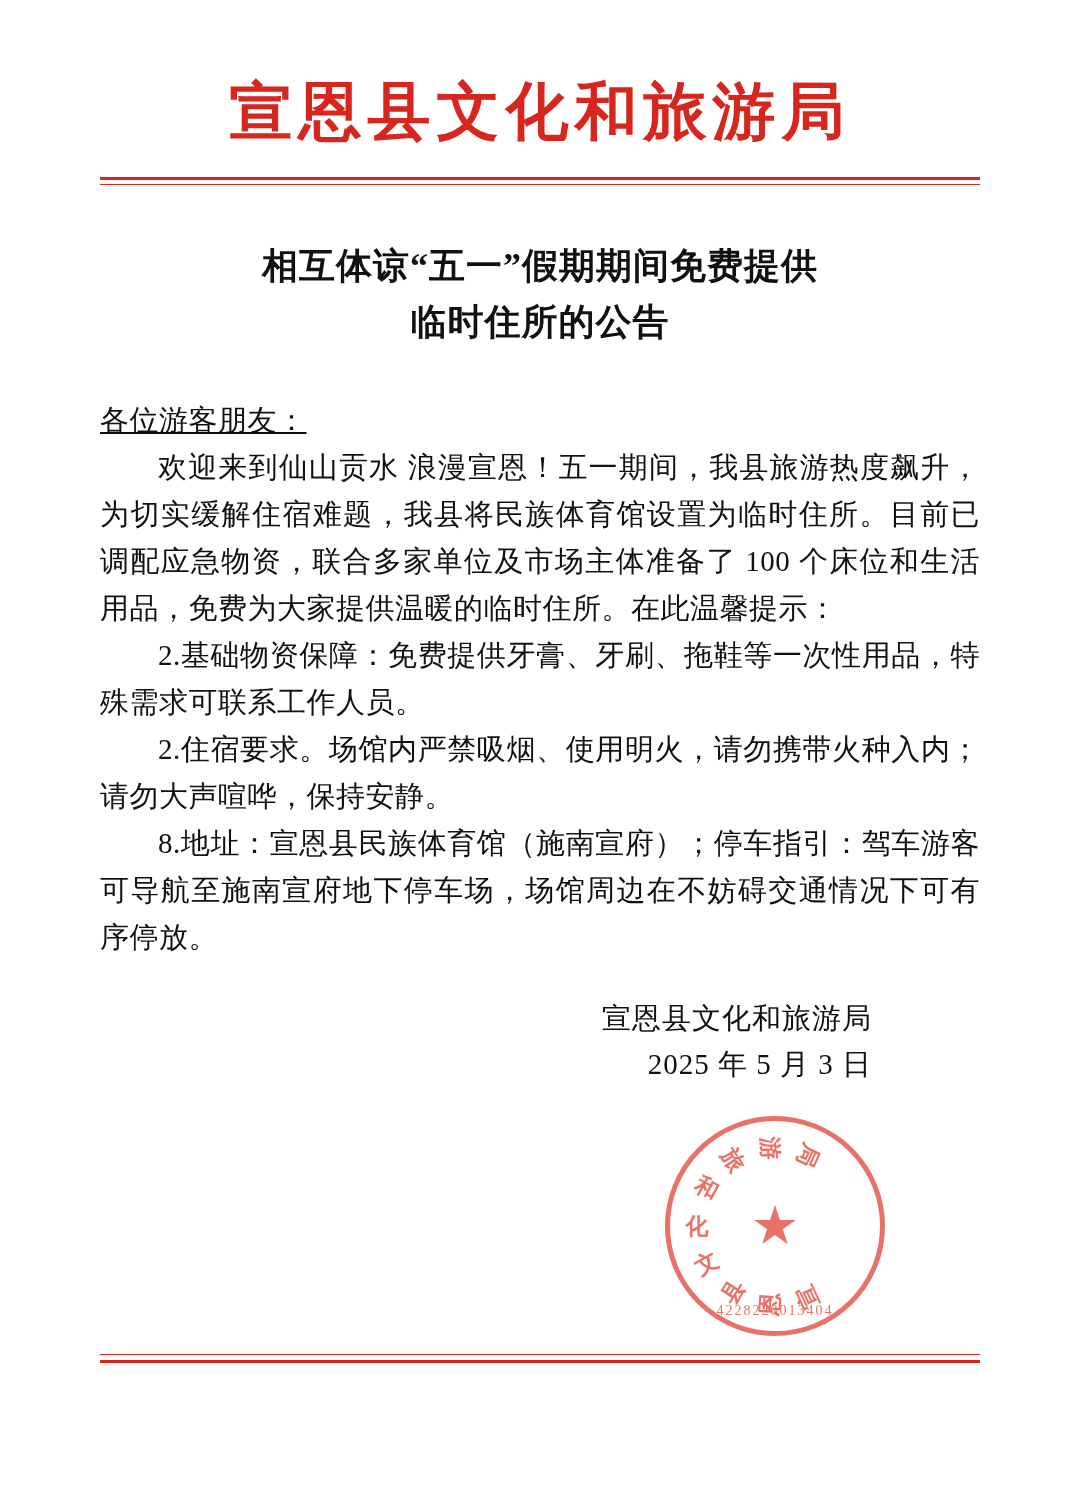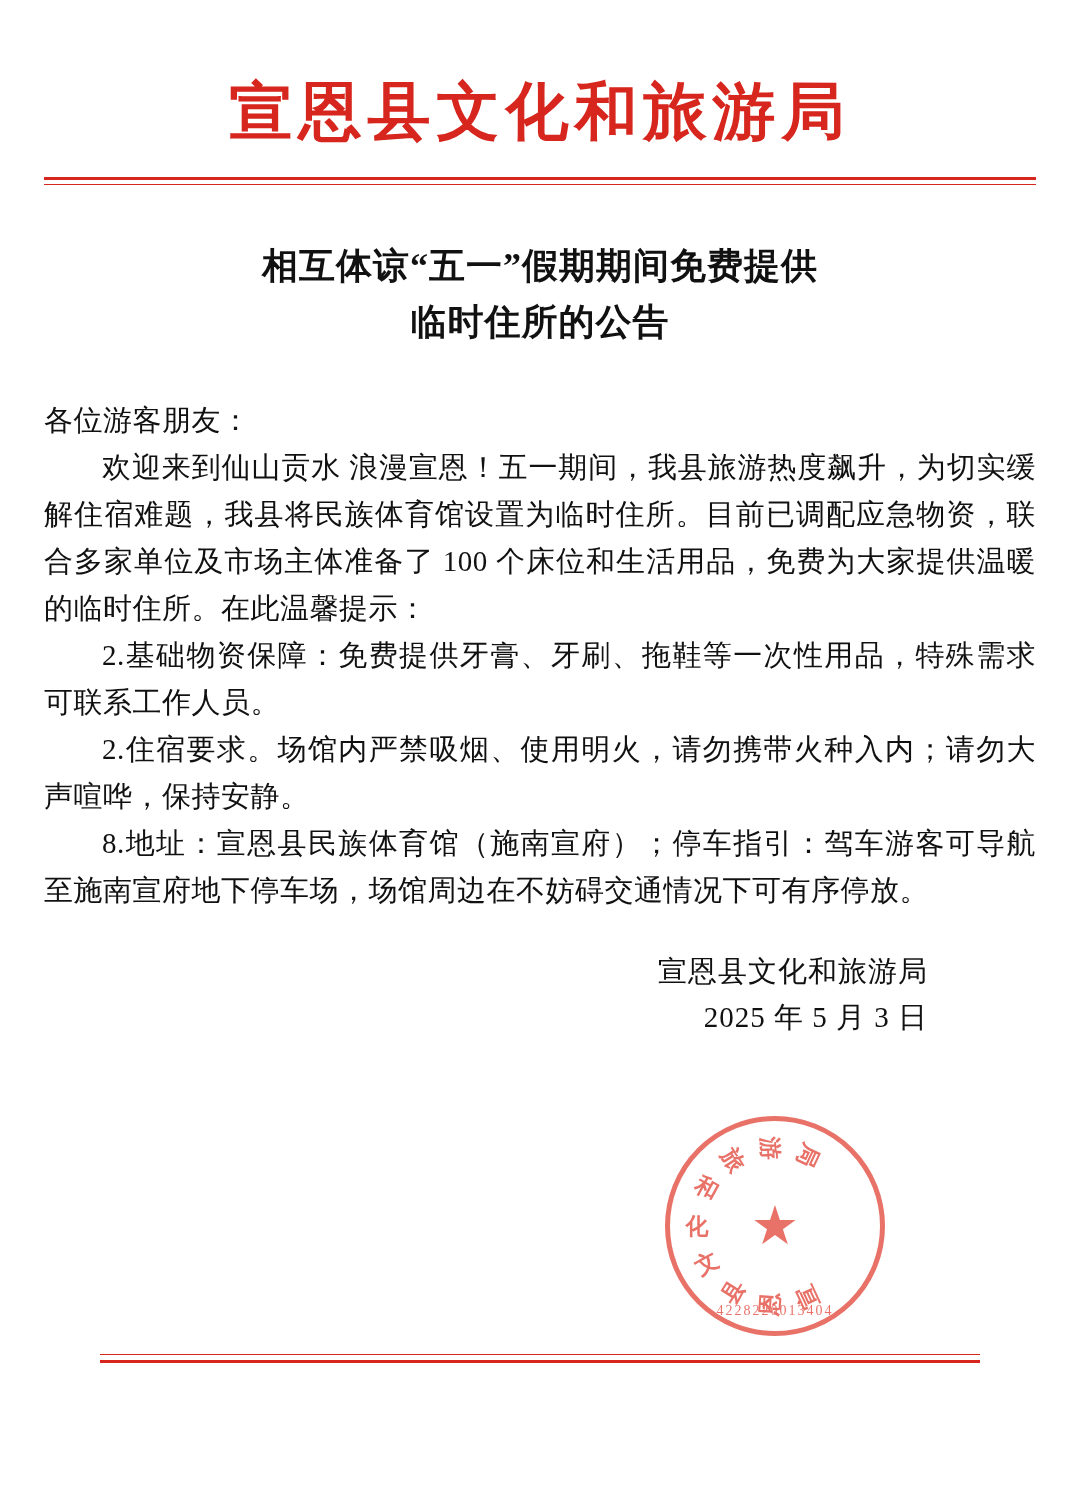--- a/index.html
+++ b/index.html
@@ -13,21 +13,21 @@
     font-family: "Liberation Serif", serif;
     color: #1a1a1a;
     position: relative;
     overflow: hidden;
   }
   .page {
     position: relative;
     width: 1080px;
     height: 1481px;
     box-sizing: border-box;
-    padding: 0 44px;
+    padding: 0 100px;
     border-radius: 30px;
   }
 
   
   .masthead {
     padding-top: 78px;
     text-align: center;
   }
   .masthead-title {
     font-family: "Liberation Serif", serif;
@@ -77,20 +77,21 @@
     line-height: 1.62;
     letter-spacing: 0.5px;
     color: #111111;
     text-align: justify;
   }
   .body-text p {
     margin: 0;
   }
   .salutation {
     margin-bottom: 2px;
+    text-decoration: underline;
   }
   .indent {
     text-indent: 2em;
   }
 
   
   .signature {
     margin-top: 34px;
     text-align: right;
     padding-right: 108px;

